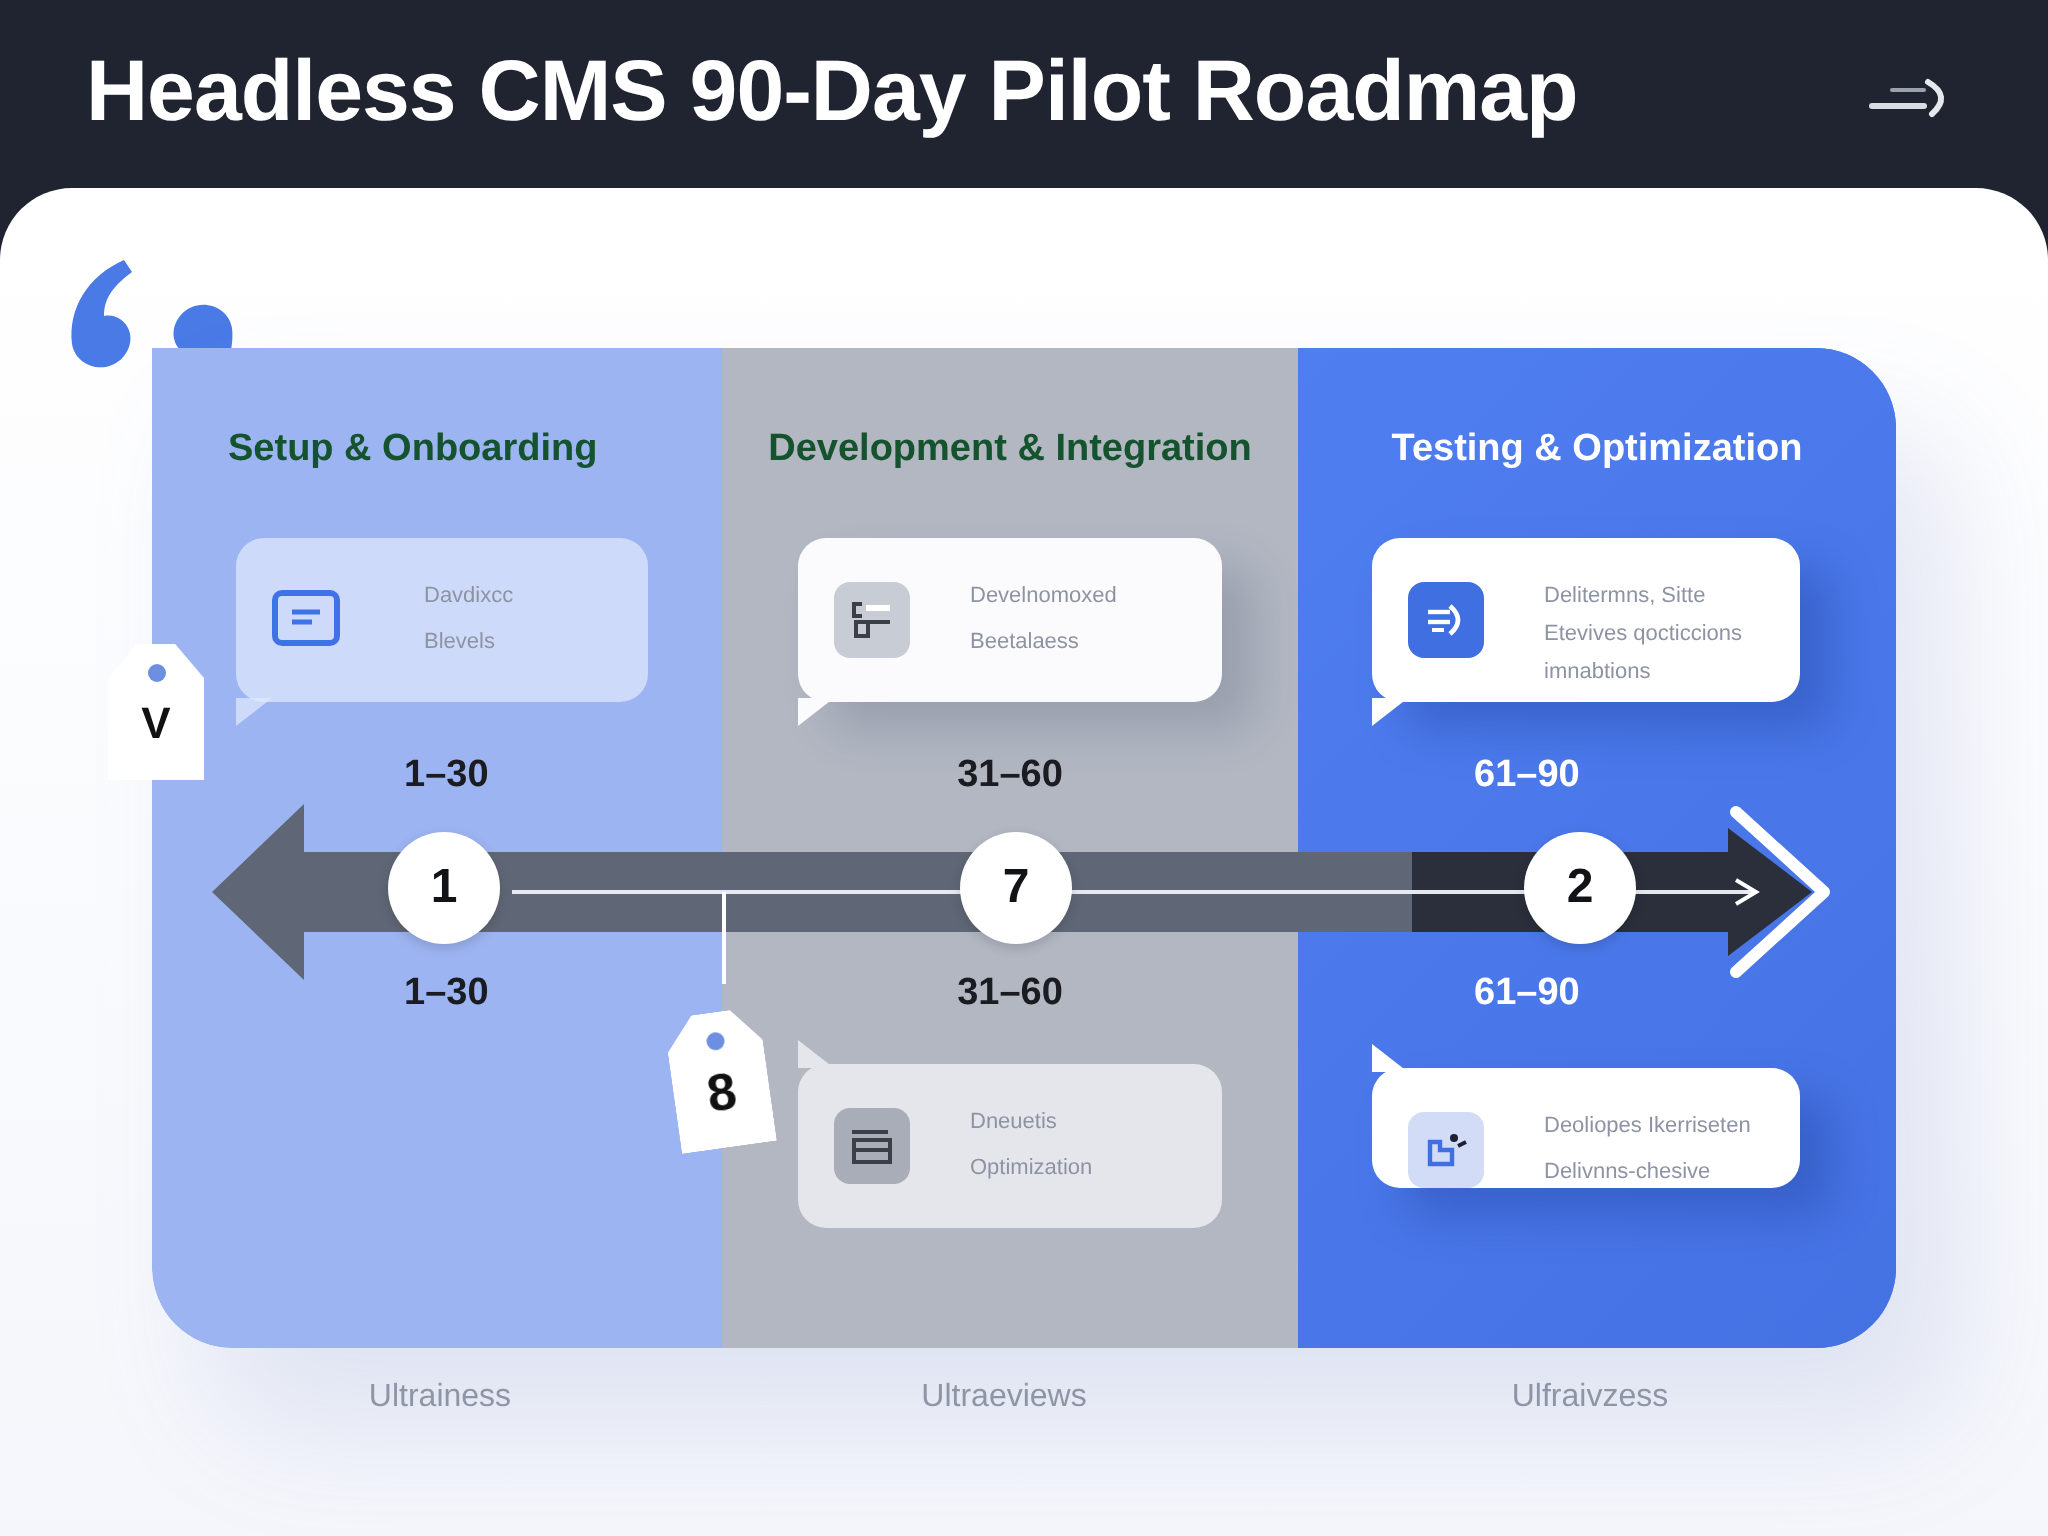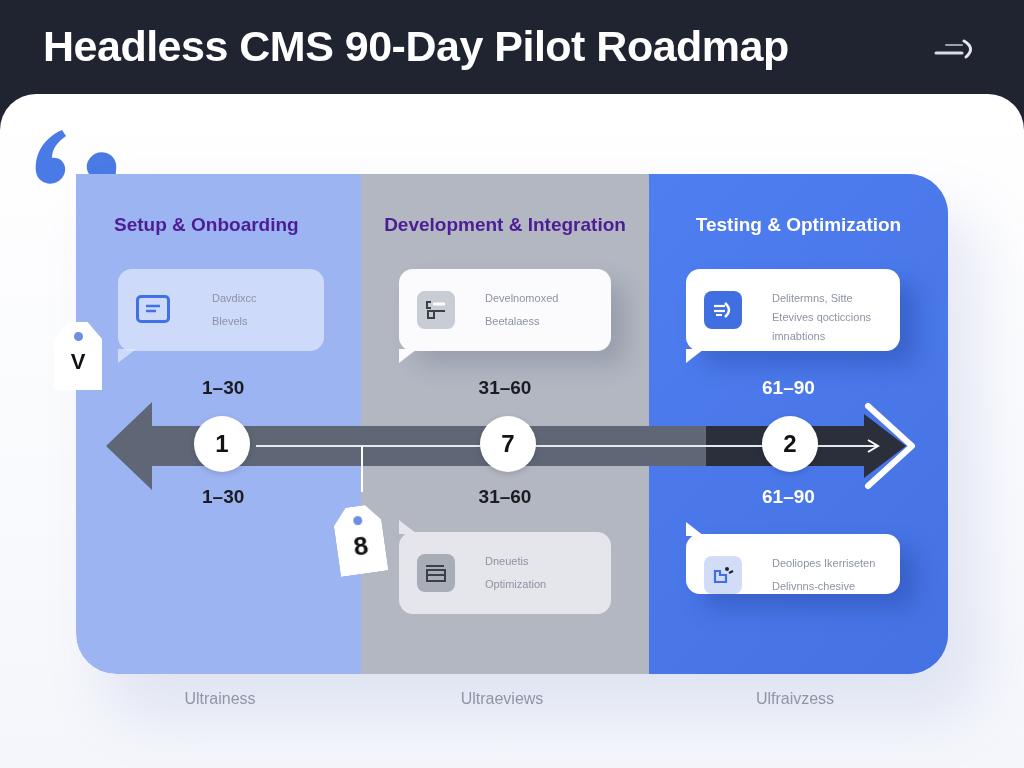--- a/index.html
+++ b/index.html
@@ -30,21 +30,21 @@
     box-shadow: 30px 40px 60px rgba(120,140,200,0.18);
   }
   .col { position: absolute; top: 0; height: 500px; }
   .col-1 { left: 0; width: 285px; background: #9db4f2; border-bottom-left-radius: 40px; }
   .col-2 { left: 285px; width: 288px; background: #b2b7c2; }
   .col-3 { left: 573px; width: 299px; background: #4a77e8;
            background-image: linear-gradient(135deg, #4f7ef0 0%, #4572e3 100%); }
 
   .col-title {
     position: absolute; top: 40px; left: 0; width: 100%; text-align: center;
-    font-size: 19px; font-weight: bold; color: #4c1d95; white-space: nowrap;
+    font-size: 19px; font-weight: bold; color: #14532d; white-space: nowrap;
   }
   .col-1 .col-title { text-align: left; padding-left: 38px; }
   .col-3 .col-title { color: #ffffff; }
 
   .card {
     position: absolute; border-radius: 14px; display: flex; align-items: flex-start;
     padding: 18px 18px 0 18px;
   }
   .card .card-icon {
     width: 38px; height: 38px; border-radius: 8px; flex: 0 0 38px;
@@ -63,21 +63,21 @@
   .card-bot-2 .card-icon { background: #a9adb7; }
   .card-bot-3 { left: 37px; top: 360px; width: 214px; height: 60px; background: #ffffff; box-shadow: 16px 14px 22px rgba(30,60,150,0.35); }
   .card-bot-3 .card-icon { background: #d2dcf7; }
 
   .range {
     position: absolute; width: 100%; text-align: center; font-size: 19px; font-weight: bold; color: #1a1c22;
   }
   .range-top { top: 203px; }
   .range-bot { top: 312px; }
   .col-1 .range { text-align: left; padding-left: 126px; }
-  .col-3 .range { color: #ffffff; text-align: left; padding-left: 113px; }
+  .col-3 .range { color: #ffffff; text-align: left; padding-left: 88px; }
 
   .timeline-bar {
     position: absolute; left: 108px; top: 427px; width: 790px; height: 40px;
   }
 
   .step {
     position: absolute; width: 56px; height: 56px; border-radius: 50%; background: #ffffff;
     display: flex; align-items: center; justify-content: center;
     font-size: 24px; font-weight: bold; color: #121317;
     box-shadow: 0 2px 6px rgba(0,0,0,0.15);

